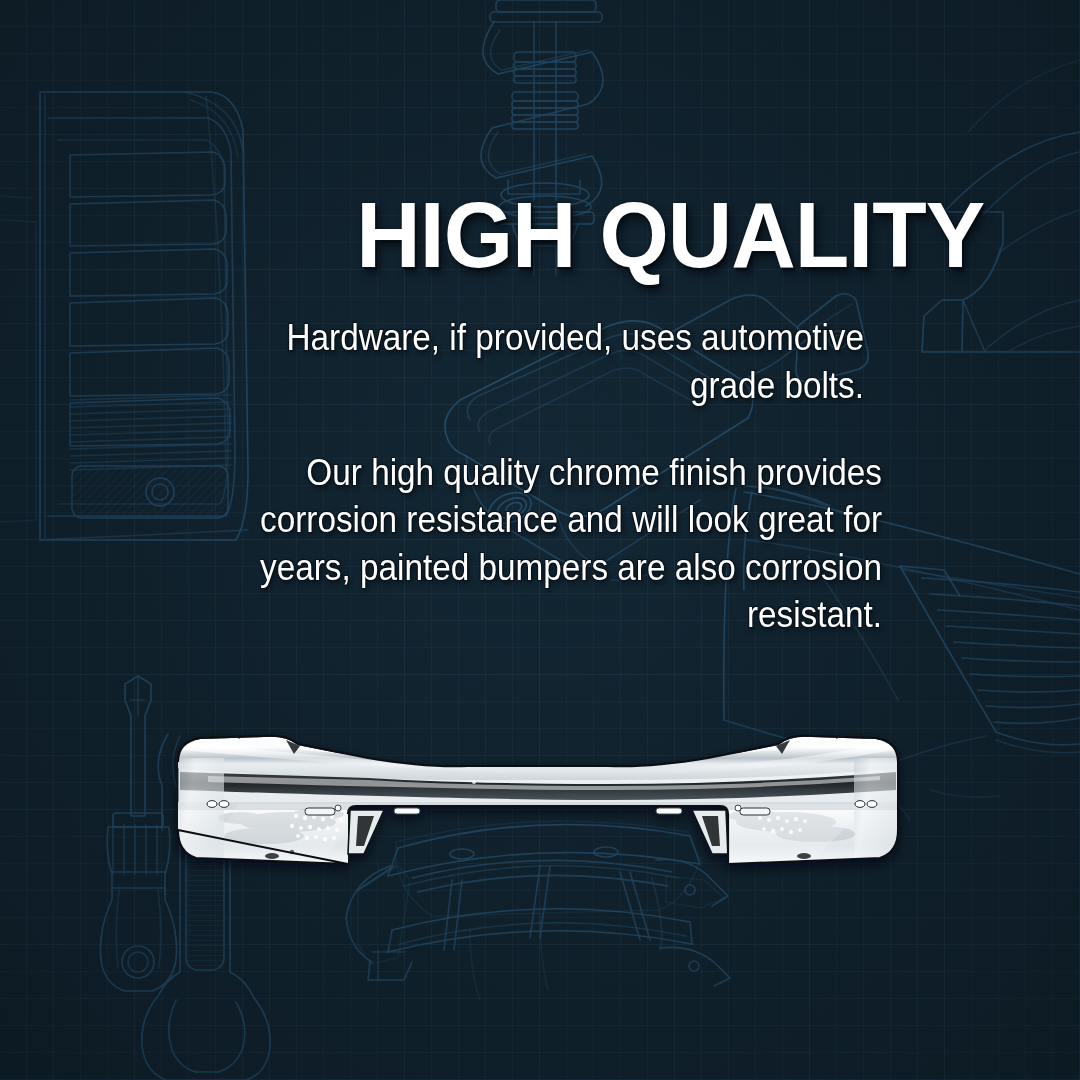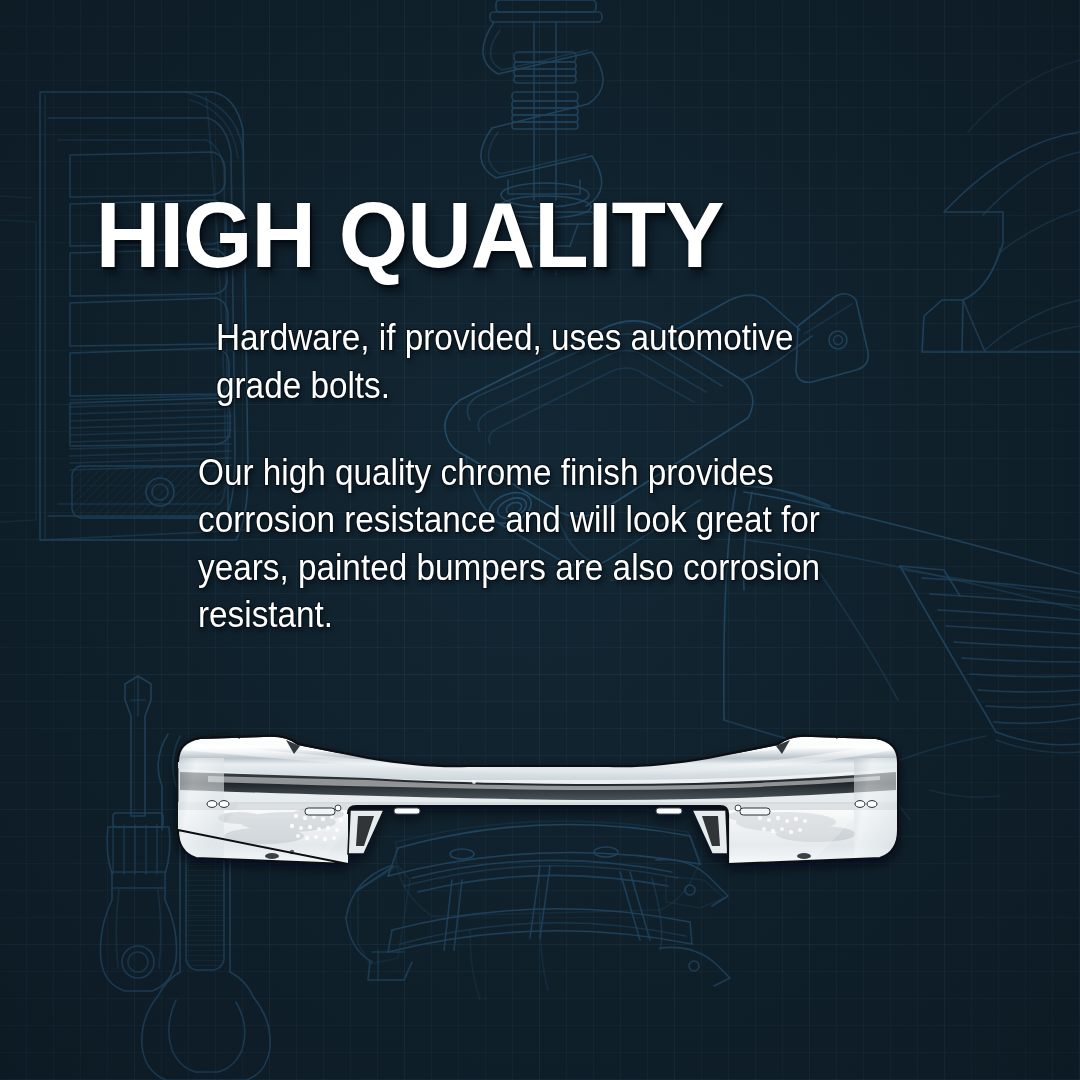--- a/index.html
+++ b/index.html
@@ -47,21 +47,21 @@
     pointer-events: none;
   }
   .blueprint svg { display: block; }
 
   
   .text-wrap {
     position: absolute;
     left: 0;
     right: 0;
     top: 190px;
-    text-align: left;
+    text-align: right;
     padding: 0 82px;
     box-sizing: border-box;
     z-index: 6;
   }
   .headline {
     font-family: "Liberation Sans Narrow", "Liberation Sans", sans-serif;
     font-weight: bold;
     font-size: 92px;
     line-height: 0.98;
     letter-spacing: -1px;

